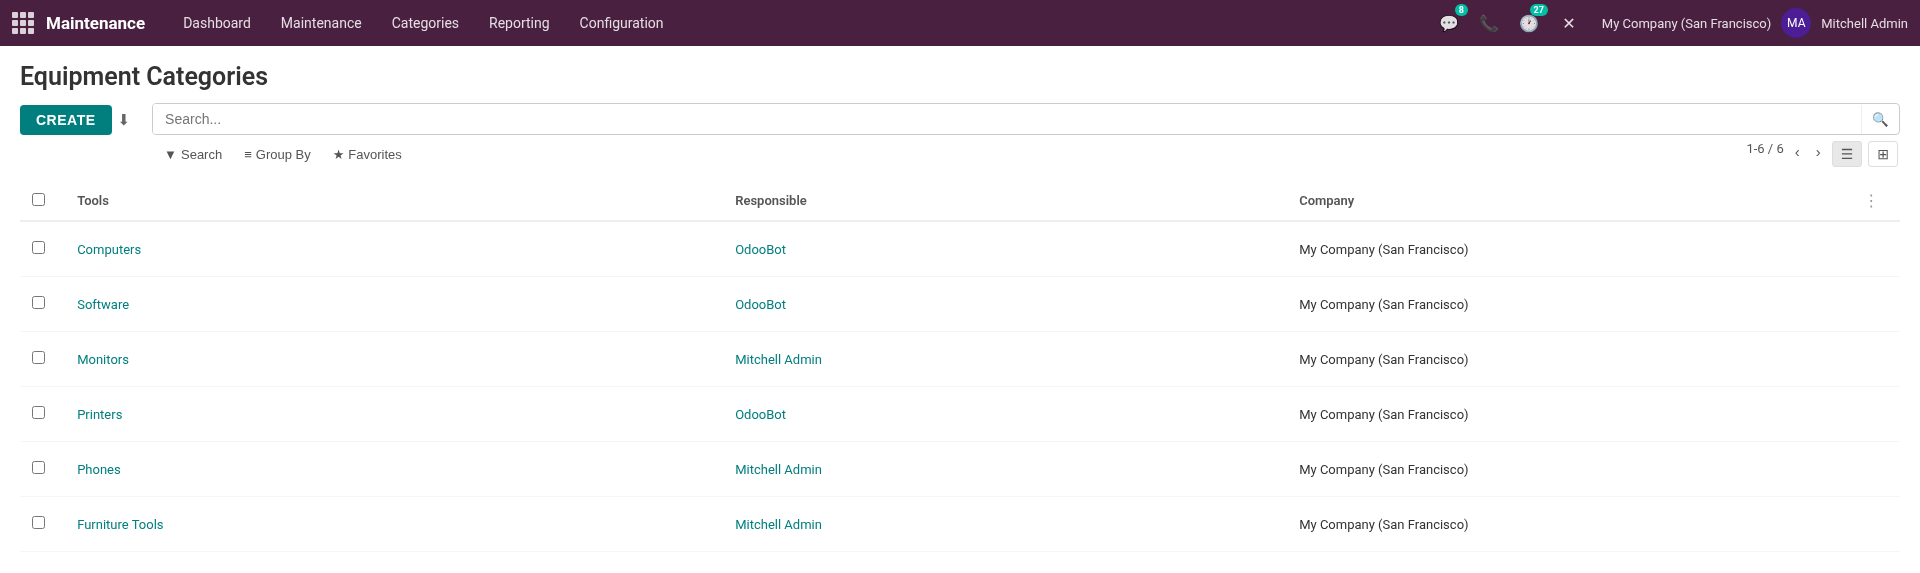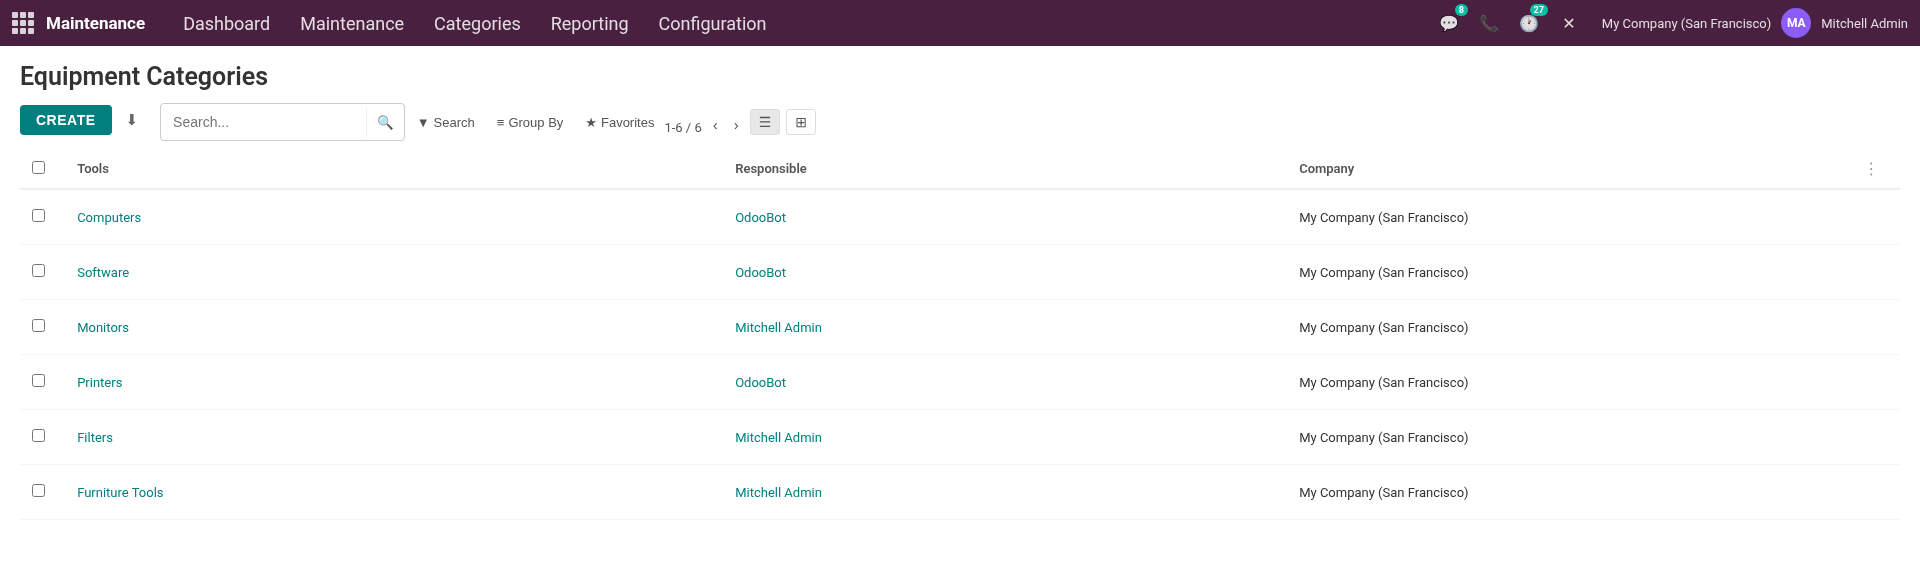--- a/index.html
+++ b/index.html
@@ -37,21 +37,21 @@
     .topnav-menu {
       display: flex;
       gap: 2px;
       flex: 1;
     }
     .topnav-menu-item {
       color: rgba(255,255,255,0.85);
       padding: 6px 14px;
       border-radius: 4px;
       cursor: pointer;
-      font-size: 18px;
+      font-size: 14px;
       white-space: nowrap;
     }
     .topnav-actions {
       display: flex;
       align-items: center;
       gap: 10px;
       margin-left: auto;
     }
     .topnav-icon-btn {
       position: relative;
@@ -75,23 +75,23 @@
       font-weight: 700;
     }
     .topnav-company {
       color: rgba(255,255,255,0.85);
       font-size: 13px;
       margin-left: 8px;
     }
     .topnav-avatar {
       width: 30px; height: 30px;
       border-radius: 50%;
-      background: #8b5cf6;
+      background: #4c1d95;
       display: flex; align-items: center; justify-content: center;
-      color: #fff; font-size: 12px; font-weight: 700;
+      color: #fff; font-size: 12px; font-weight: 400;
       cursor: pointer;
     }
     .topnav-username {
       color: rgba(255,255,255,0.85);
       font-size: 13px;
     }
 
     
     .page-content {
       padding: 16px 20px;
@@ -233,21 +233,21 @@
       align-items: center;
       justify-content: space-between;
       padding: 6px 2px;
     }
     .filters-left {
       display: flex;
       gap: 2px;
     }
     .filters-right {
       display: flex;
-      align-items: flex-end;
+      align-items: flex-start;
       gap: 6px;
     }
   </style>
 </head>
 <body>
 
 <nav class="topnav">
   <div class="topnav-grid-icon">
     <span></span>
       <span></span>
@@ -287,26 +287,26 @@
     <span class="topnav-username">Mitchell Admin</span>
   </div>
 </nav>
 
 <div class="page-content">
 
   <h1 class="page-title">Equipment Categories</h1>
 
   <div style="display:flex; align-items:flex-start; gap:16px; margin-bottom: 8px;">
 
-    <div style="display:flex; align-items:center; gap:8px; padding-top:2px;">
+    <div style="display:flex; align-items:center; gap:0; padding-top:2px;">
       <button class="btn-create">CREATE</button>
       <button class="btn-download">⬇</button>
     </div>
 
-    <div style="flex:1; display:flex; flex-direction:row; gap:0;">
+    <div style="flex:1; display:flex; flex-direction:column; gap:0;">
 
       <div class="search-and-actions">
         <input class="search-field" type="text" placeholder="Search..." style="">
         <button class="search-submit-btn">🔍</button>
       </div>
 
       <div class="filters-toolbar">
         <div class="filters-left">
           <button class="filter-btn">
             <span>▼</span>
@@ -398,21 +398,21 @@
         <span class="link-text">OdooBot</span>
       </td>
       <td>My Company (San Francisco)</td>
       <td class="more-col"></td>
     </tr>
         <tr>
       <td class="checkbox-cell">
         <input type="checkbox" style="">
       </td>
       <td>
-        <span class="link-text">Filters</span>
+        <span class="link-text">Phones</span>
       </td>
       <td>
         <span class="link-text">Mitchell Admin</span>
       </td>
       <td>My Company (San Francisco)</td>
       <td class="more-col"></td>
     </tr>
         <tr>
       <td class="checkbox-cell">
         <input type="checkbox" style="">

